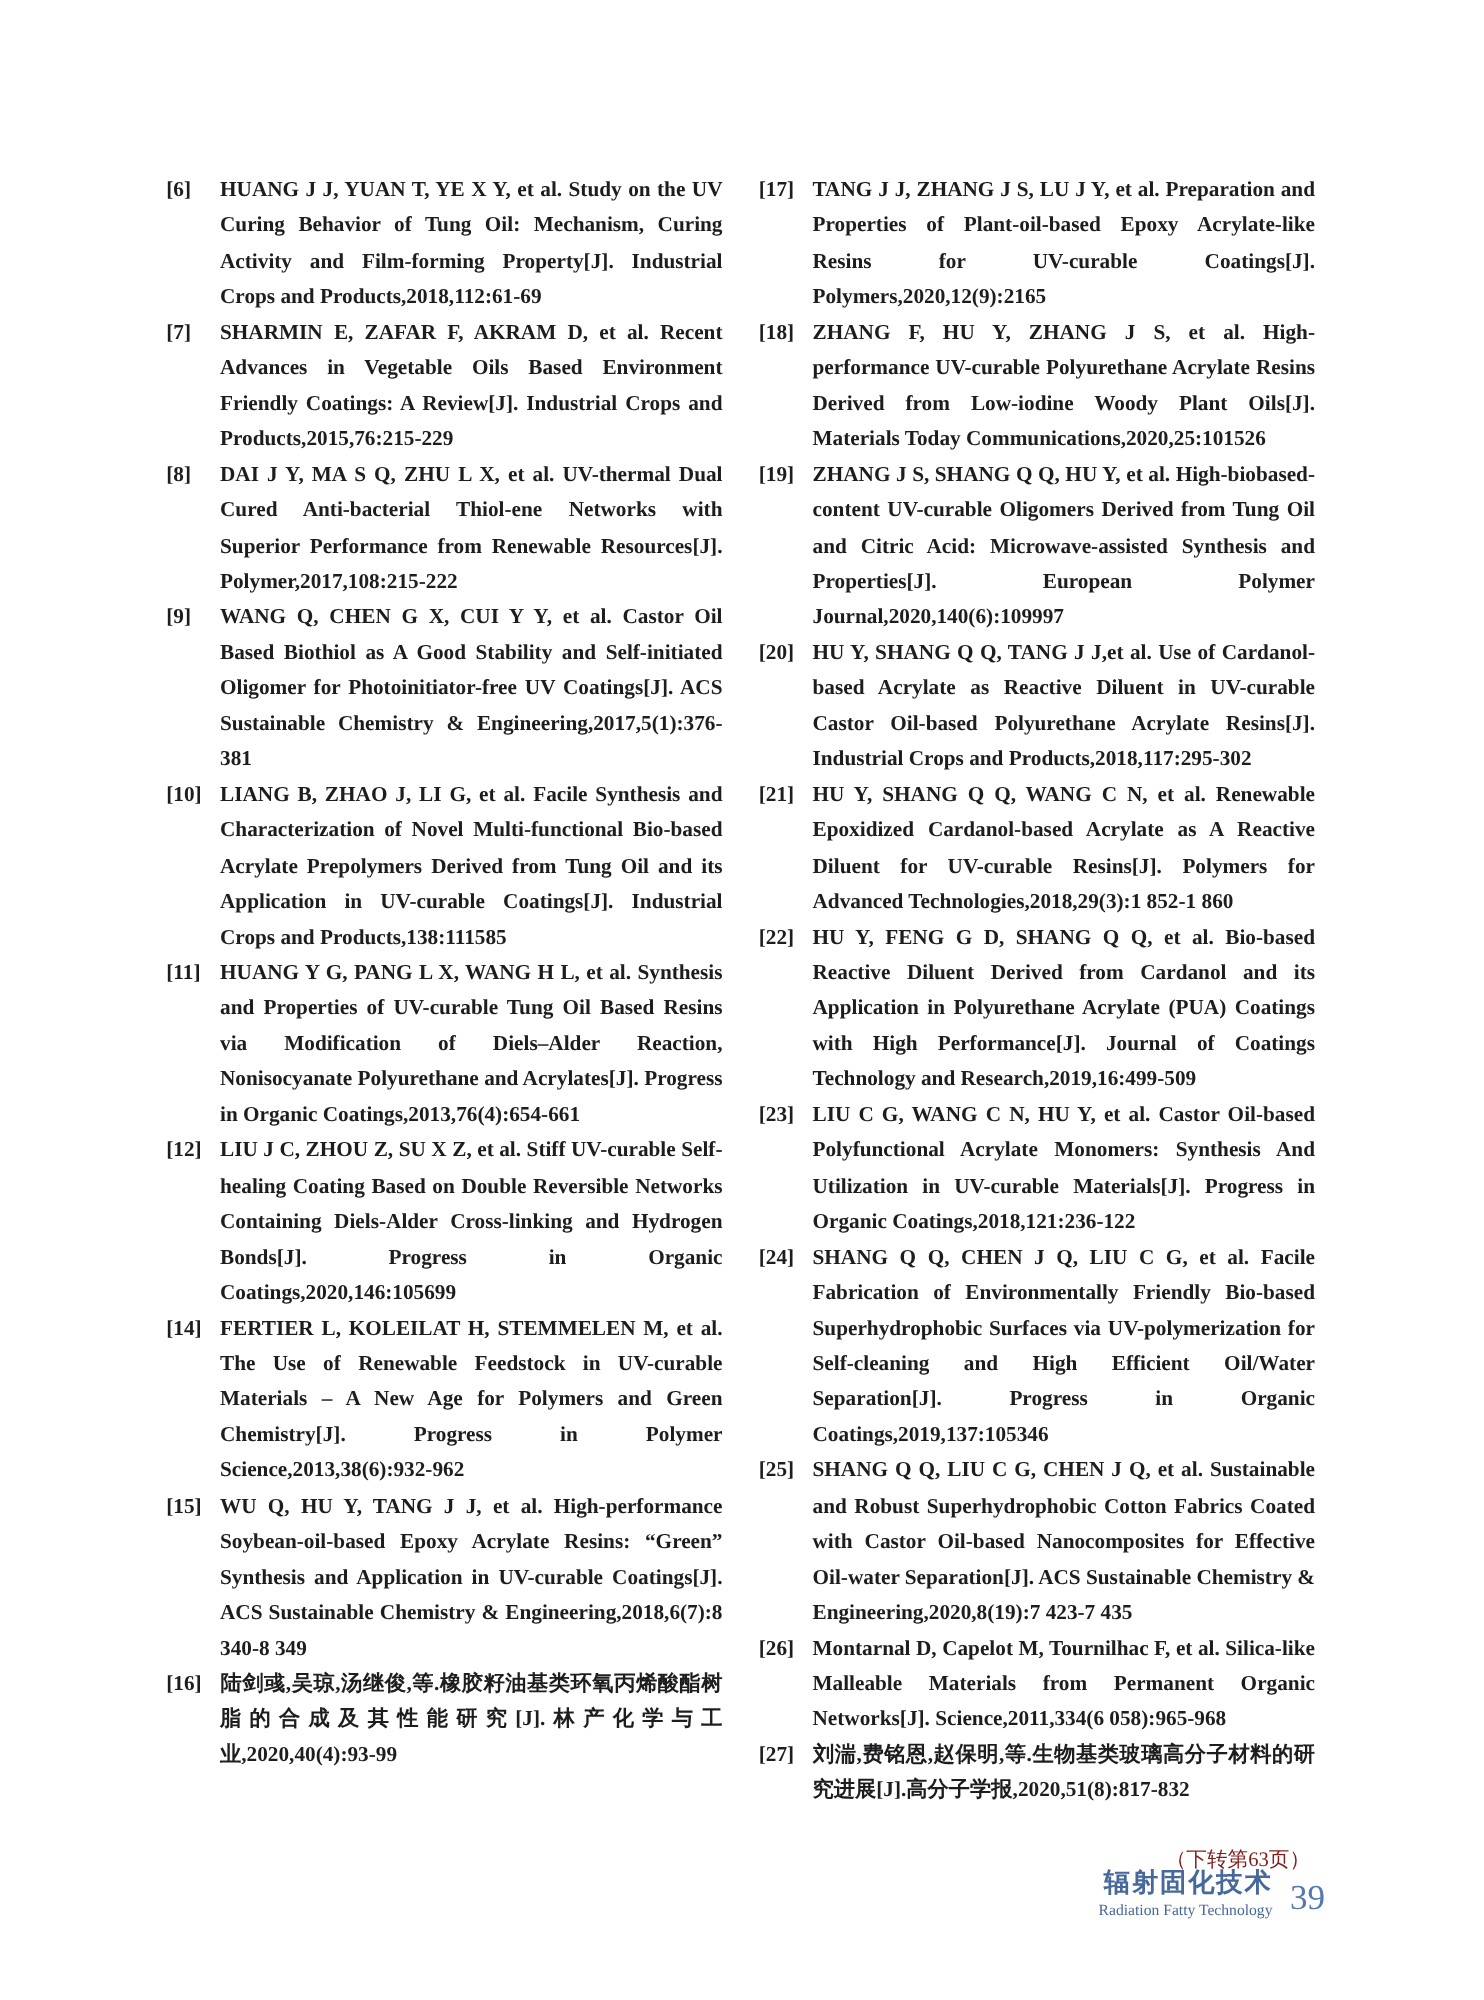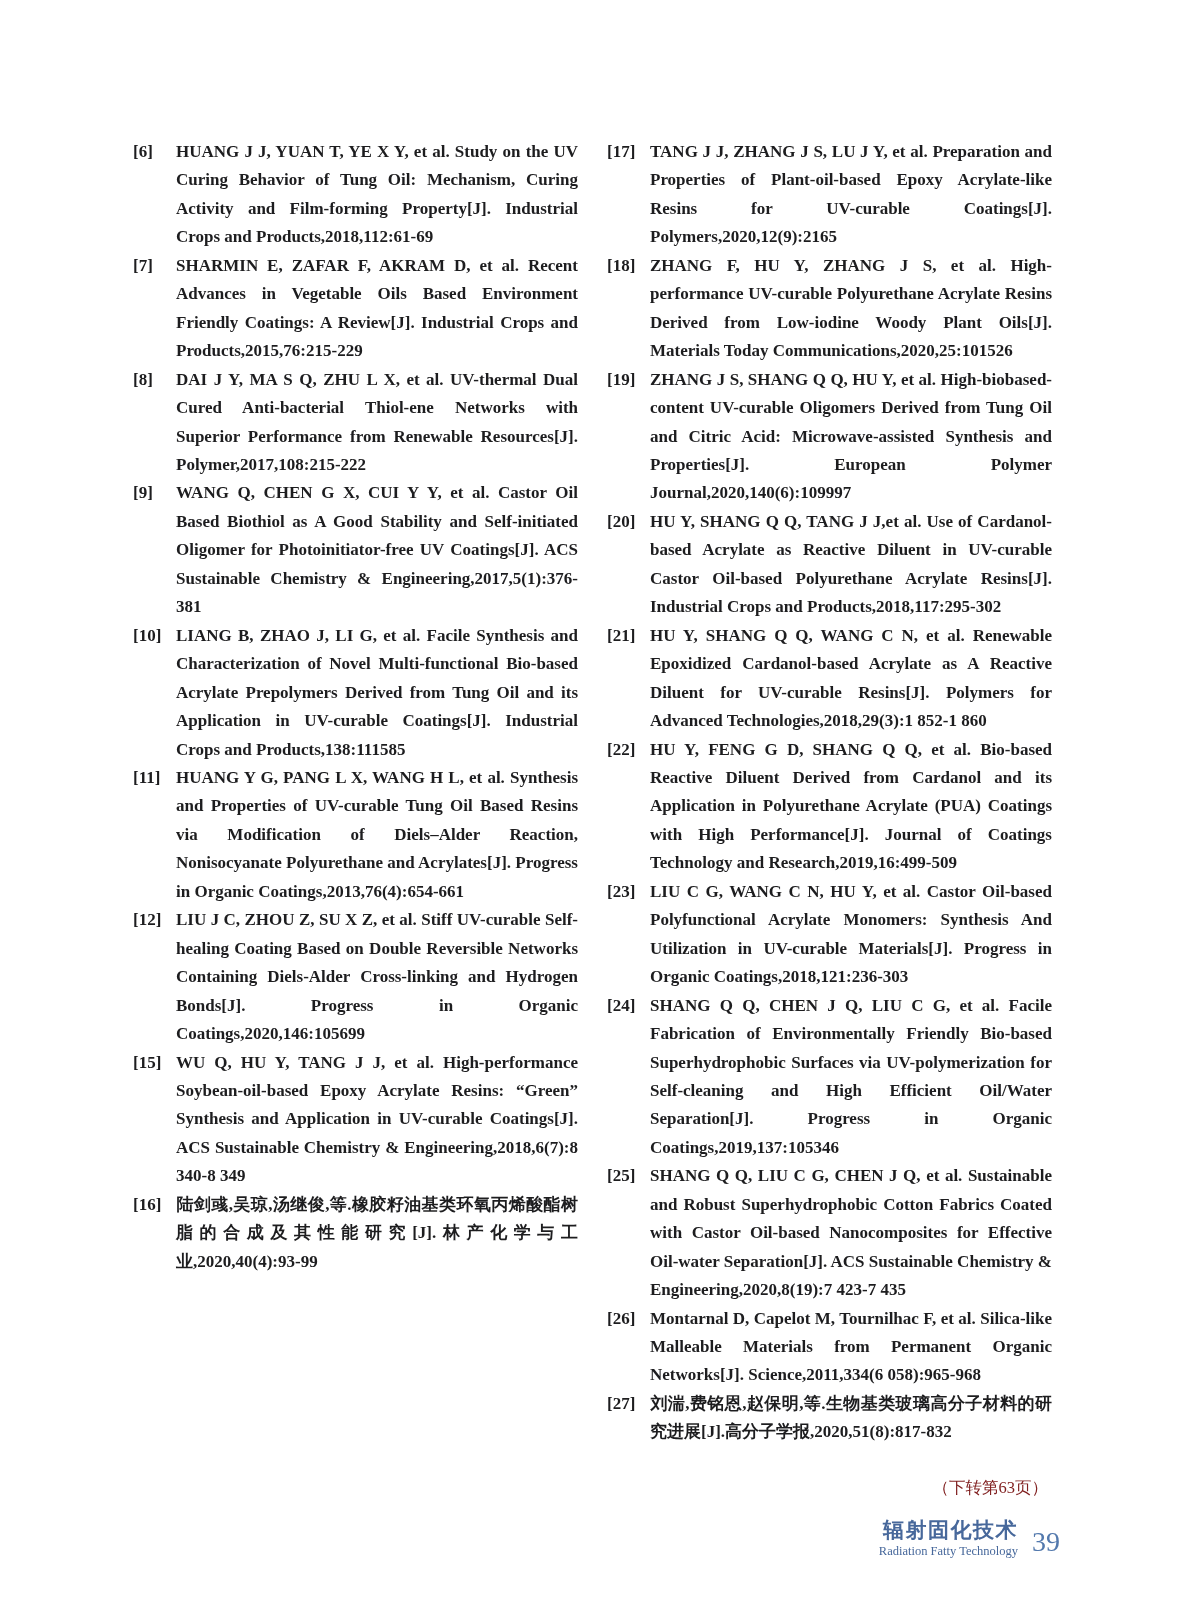--- a/index.html
+++ b/index.html
@@ -73,21 +73,20 @@
     color: #7f1d1d;
   }
   
   .page-footer {
     position: absolute;
     top: 1494px;
     right: 127px;
     display: flex;
     align-items: flex-end;
     color: #47689b;
-    margin-top: 23px;
   }
   .journal-block {
     text-align: right;
     padding-right: 9px;
   }
   .journal-cn {
     font-family: "Liberation Sans", "DejaVu Sans", sans-serif;
     font-weight: bold;
     font-size: 21px;
     letter-spacing: 1.5px;
@@ -128,41 +127,42 @@
 
   <div class="ref"><span class="ref-num">[9]</span><span class="ref-text">WANG Q, CHEN G X, CUI Y Y, et al. Castor Oil Based Biothiol as A Good Stability and Self-initiated Oligomer for Photoinitiator-free UV Coatings[J]. ACS Sustainable Chemistry &amp; Engineering,2017,5(1):376-381</span></div>
 
   <div class="ref"><span class="ref-num">[10]</span><span class="ref-text">LIANG B, ZHAO J, LI G, et al. Facile Synthesis and Characterization of Novel Multi-functional Bio-based Acrylate Prepolymers Derived from Tung Oil and its Application in UV-curable Coatings[J]. Industrial Crops and Products,138:111585</span></div>
 
   <div class="ref"><span class="ref-num">[11]</span><span class="ref-text">HUANG Y G, PANG L X, WANG H L, et al. Synthesis and Properties of UV-curable Tung Oil Based Resins via Modification of Diels–Alder Reaction, Nonisocyanate Polyurethane and Acrylates[J]. Progress in Organic Coatings,2013,76(4):654-661</span></div>
 
   <div class="ref"><span class="ref-num">[12]</span><span class="ref-text">LIU J C, ZHOU Z, SU X Z, et al. Stiff UV-curable Self-healing Coating Based on Double Reversible Networks Containing Diels-Alder Cross-linking and Hydrogen Bonds[J]. Progress in Organic Coatings,2020,146:105699</span></div>
 
 
+  <div class="ref"><span class="ref-num">[14]</span><span class="ref-text">FERTIER L, KOLEILAT H, STEMMELEN M, et al. The Use of Renewable Feedstock in UV-curable Materials – A New Age for Polymers and Green Chemistry[J]. Progress in Polymer Science,2013,38(6):932-962</span></div>
 
   <div class="ref"><span class="ref-num">[15]</span><span class="ref-text">WU Q, HU Y, TANG J J, et al. High-performance Soybean-oil-based Epoxy Acrylate Resins: “Green” Synthesis and Application in UV-curable Coatings[J]. ACS Sustainable Chemistry &amp; Engineering,2018,6(7):8 340-8 349</span></div>
 
   <div class="ref"><span class="ref-num">[16]</span><span class="ref-text">陆剑彧,吴琼,汤继俊,等.橡胶籽油基类环氧丙烯酸酯树脂的合成及其性能研究[J].林产化学与工业,2020,40(4):93-99</span></div>
 </div>
     </section>
     <section class="col">
       <div id="col-right">
   <div class="ref"><span class="ref-num">[17]</span><span class="ref-text">TANG J J, ZHANG J S, LU J Y, et al. Preparation and Properties of Plant-oil-based Epoxy Acrylate-like Resins for UV-curable Coatings[J]. Polymers,2020,12(9):2165</span></div>
 
   <div class="ref"><span class="ref-num">[18]</span><span class="ref-text">ZHANG F, HU Y, ZHANG J S, et al. High-performance UV-curable Polyurethane Acrylate Resins Derived from Low-iodine Woody Plant Oils[J]. Materials Today Communications,2020,25:101526</span></div>
 
   <div class="ref"><span class="ref-num">[19]</span><span class="ref-text">ZHANG J S, SHANG Q Q, HU Y, et al. High-biobased-content UV-curable Oligomers Derived from Tung Oil and Citric Acid: Microwave-assisted Synthesis and Properties[J]. European Polymer Journal,2020,140(6):109997</span></div>
 
   <div class="ref"><span class="ref-num">[20]</span><span class="ref-text">HU Y, SHANG Q Q, TANG J J,et al. Use of Cardanol-based Acrylate as Reactive Diluent in UV-curable Castor Oil-based Polyurethane Acrylate Resins[J]. Industrial Crops and Products,2018,117:295-302</span></div>
 
   <div class="ref"><span class="ref-num">[21]</span><span class="ref-text">HU Y, SHANG Q Q, WANG C N, et al. Renewable Epoxidized Cardanol-based Acrylate as A Reactive Diluent for UV-curable Resins[J]. Polymers for Advanced Technologies,2018,29(3):1 852-1 860</span></div>
 
   <div class="ref"><span class="ref-num">[22]</span><span class="ref-text">HU Y, FENG G D, SHANG Q Q, et al. Bio-based Reactive Diluent Derived from Cardanol and its Application in Polyurethane Acrylate (PUA) Coatings with High Performance[J]. Journal of Coatings Technology and Research,2019,16:499-509</span></div>
 
-  <div class="ref"><span class="ref-num">[23]</span><span class="ref-text">LIU C G, WANG C N, HU Y, et al. Castor Oil-based Polyfunctional Acrylate Monomers: Synthesis And Utilization in UV-curable Materials[J]. Progress in Organic Coatings,2018,121:236-303</span></div>
+  <div class="ref"><span class="ref-num">[23]</span><span class="ref-text">LIU C G, WANG C N, HU Y, et al. Castor Oil-based Polyfunctional Acrylate Monomers: Synthesis And Utilization in UV-curable Materials[J]. Progress in Organic Coatings,2018,121:236-122</span></div>
 
   <div class="ref"><span class="ref-num">[24]</span><span class="ref-text">SHANG Q Q, CHEN J Q, LIU C G, et al. Facile Fabrication of Environmentally Friendly Bio-based Superhydrophobic Surfaces via UV-polymerization for Self-cleaning and High Efficient Oil/Water Separation[J]. Progress in Organic Coatings,2019,137:105346</span></div>
 
   <div class="ref"><span class="ref-num">[25]</span><span class="ref-text">SHANG Q Q, LIU C G, CHEN J Q, et al. Sustainable and Robust Superhydrophobic Cotton Fabrics Coated with Castor Oil-based Nanocomposites for Effective Oil-water Separation[J]. ACS Sustainable Chemistry &amp; Engineering,2020,8(19):7 423-7 435</span></div>
 
   <div class="ref"><span class="ref-num">[26]</span><span class="ref-text">Montarnal D, Capelot M, Tournilhac F, et al. Silica-like Malleable Materials from Permanent Organic Networks[J]. Science,2011,334(6 058):965-968</span></div>
 
   <div class="ref"><span class="ref-num">[27]</span><span class="ref-text">刘湍,费铭恩,赵保明,等.生物基类玻璃高分子材料的研究进展[J].高分子学报,2020,51(8):817-832</span></div>
 </div>
       <div class="continuation">（下转第63页）</div>

